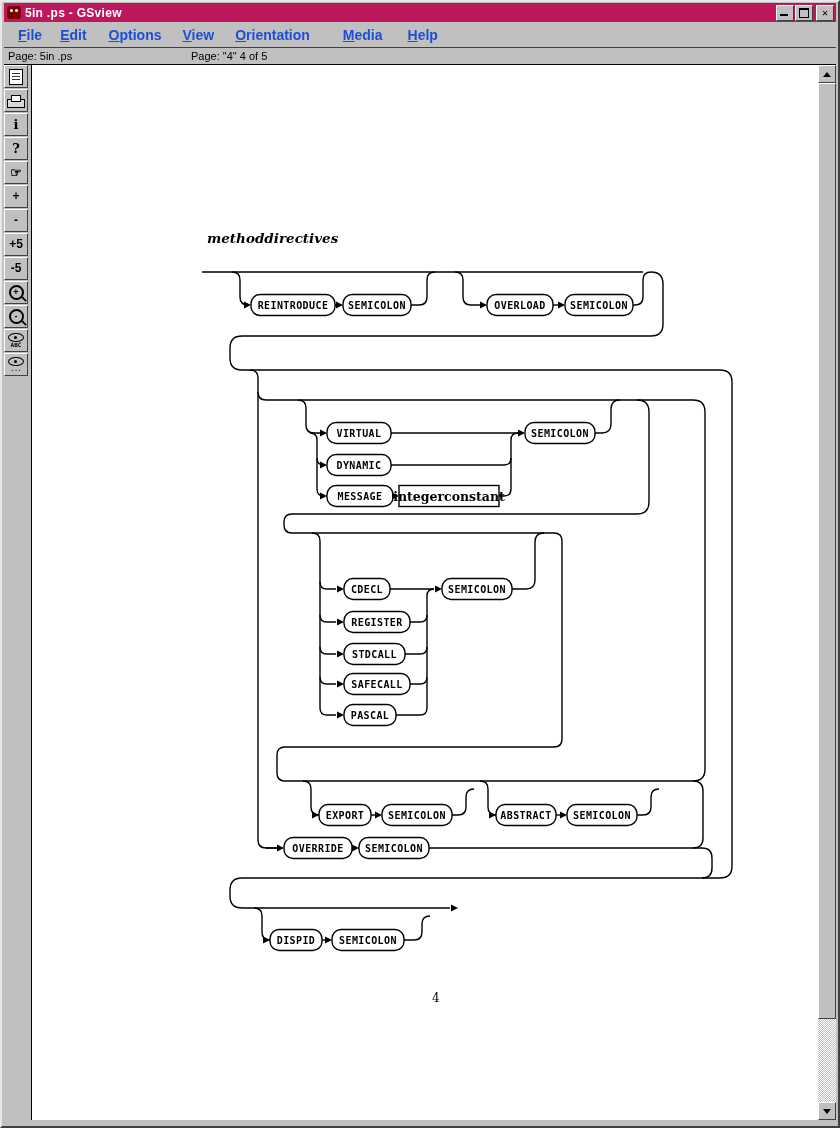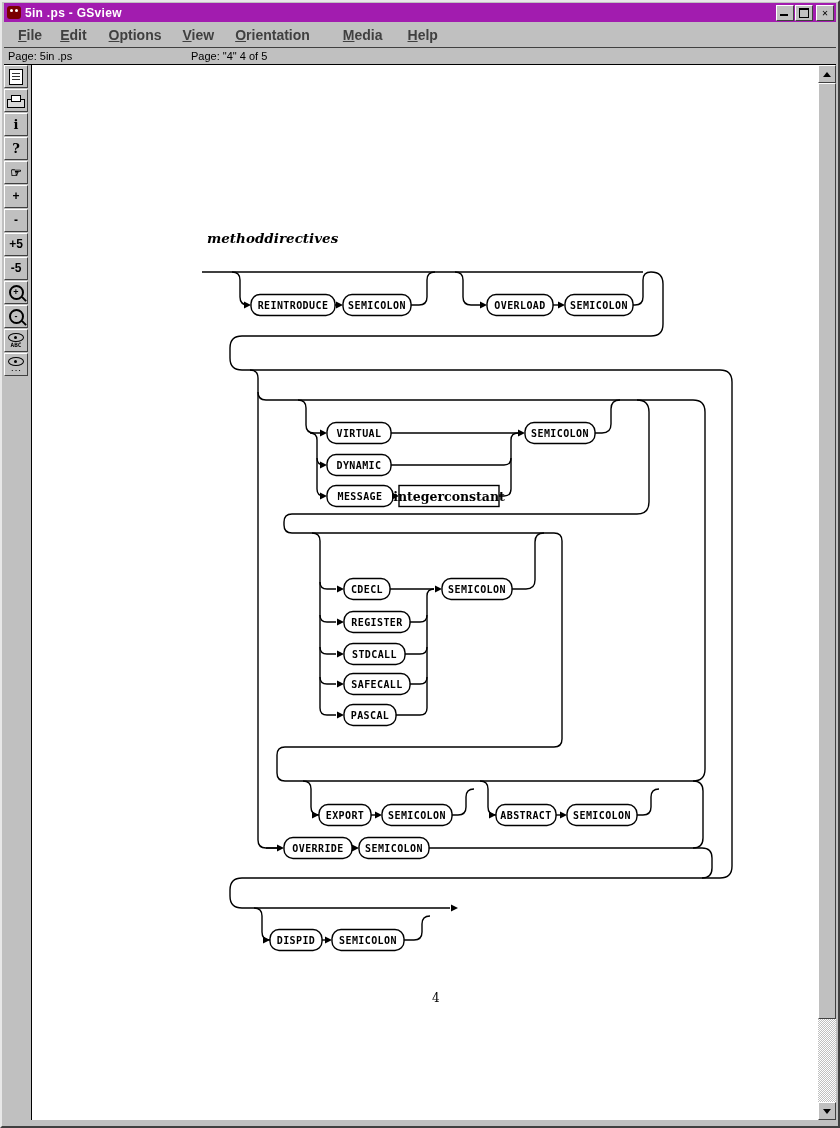--- a/index.html
+++ b/index.html
@@ -1,40 +1,40 @@
 <!DOCTYPE html>
 <html><head>
 <meta charset="utf-8">
 <style>
   html,body{margin:0;padding:0;background:#777;}
   #win{position:relative;width:840px;height:1128px;background:#c0c0c0;
        font-family:"Liberation Sans",sans-serif;overflow:hidden;
        border-top:2px solid #e8e8e8;border-left:2px solid #e8e8e8;
        border-right:2px solid #404040;border-bottom:2px solid #404040;box-sizing:border-box;}
   
-  .titlebar{position:absolute;left:2px;top:1px;right:2px;height:19px;background:#a21caf;
+  .titlebar{position:absolute;left:2px;top:1px;right:2px;height:19px;background:#be185d;
             display:flex;align-items:center;color:#fff;}
   .appicon{width:14px;height:13px;margin:0 4px 0 3px;background:#7a0000;border-radius:3px;
            position:relative;flex:0 0 auto;}
   .appicon::before{content:"";position:absolute;left:3px;top:3px;width:3px;height:3px;background:#fff;border-radius:50%;}
   .appicon::after{content:"";position:absolute;left:8px;top:3px;width:3px;height:3px;background:#fff;border-radius:50%;}
   .title-text{font-size:12px;font-weight:bold;letter-spacing:0.3px;}
   .tb-btns{margin-left:auto;display:flex;align-items:center;margin-right:2px;}
   .tb-btn{width:16px;height:14px;background:#c0c0c0;border-top:1px solid #fff;border-left:1px solid #fff;
           border-right:1px solid #404040;border-bottom:1px solid #404040;color:#000;
           font-size:9px;line-height:12px;text-align:center;margin-left:1px;
           font-family:"DejaVu Sans Mono",monospace;font-weight:bold;cursor:pointer;}
   .tb-btn.close{margin-left:3px;}
   .glyph-min{display:block;margin-top:8px;height:2px;background:#000;width:8px;margin-left:3px;}
   .glyph-max{display:block;margin:2px auto 0;width:8px;height:7px;border:1px solid #000;border-top:2px solid #000;}
   .glyph-x{font-size:10px;line-height:13px;}
   
   .menubar{position:absolute;left:2px;top:21px;right:2px;height:24px;background:#c0c0c0;
            display:flex;align-items:center;border-bottom:1px solid #404040;}
-  .menu-item{font-size:14px;font-weight:bold;color:#404040;cursor:pointer;white-space:pre;}
+  .menu-item{font-size:14px;font-weight:bold;color:#1d4ed8;cursor:pointer;white-space:pre;}
   .menu-item u{text-decoration:underline;}
   
   .statusbar{position:absolute;left:2px;top:46px;right:2px;height:16px;background:#c0c0c0;
              font-size:11px;color:#000;border-bottom:1px solid #000;}
   .status-file{position:absolute;left:4px;top:2px;}
   .status-page{position:absolute;left:187px;top:2px;}
   
   .toolbar{position:absolute;left:2px;top:63px;width:27px;bottom:6px;background:#c0c0c0;border-right:1px solid #000;}
   .tool-btn{width:24px;height:23px;margin:0 0 1px 0;background:#c0c0c0;
             border-top:1px solid #fff;border-left:1px solid #fff;

